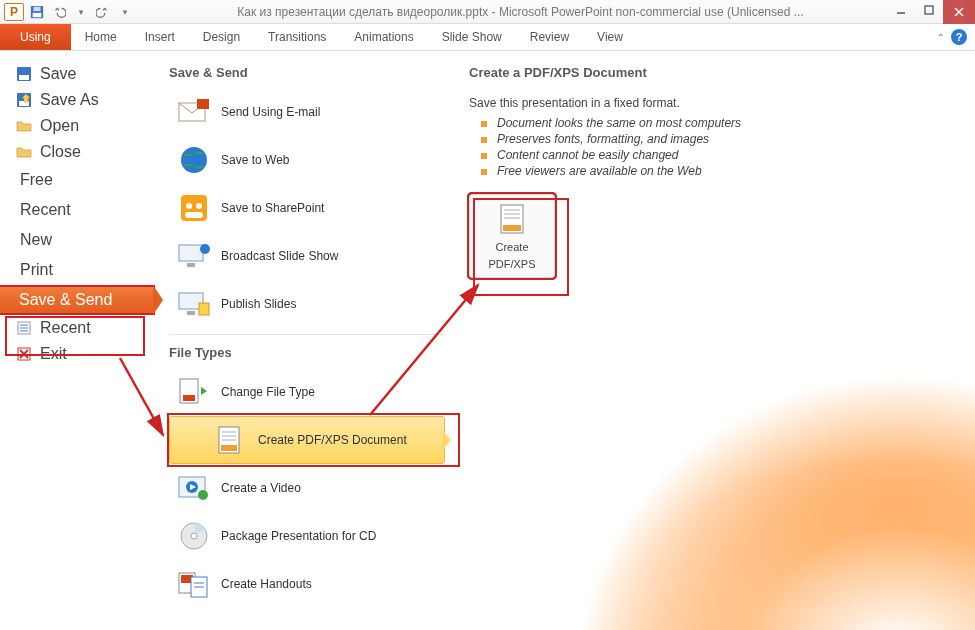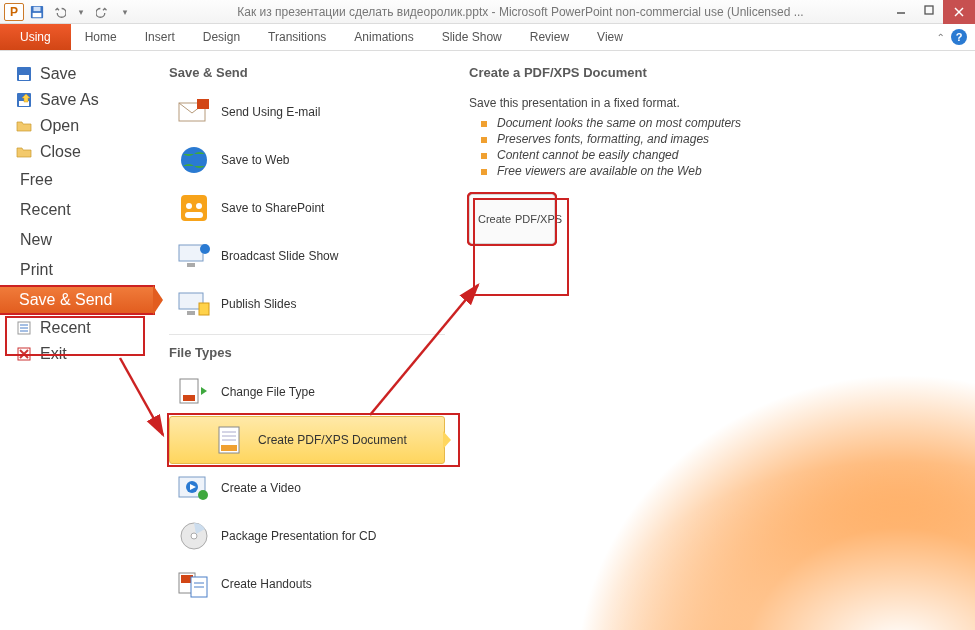--- a/index.html
+++ b/index.html
@@ -59,21 +59,21 @@
   .hr { border-top:1px solid #e5e5e5; margin: 6px 0 10px 0;}
 
   .right-col { flex:1; padding:14px 20px 0 14px; font-size:12px; color:#444; position:relative;}
   .desc-line{ margin-bottom:6px;}
   .bullet-row{ display:flex; align-items:flex-start; gap:10px; margin:2px 0 2px 12px;font-style:italic;}
   .bullet-dot{ width:6px;height:6px;background:#f0a030;margin-top:5px;}
   .action-tile{
     margin-top:16px; width:86px; padding:8px 4px 6px 4px; text-align:center;
     border:1px solid #d6d6d6; border-radius:3px; background:#fafafa;
     box-shadow: 0 0 0 2px #c22;
-    display:flex; align-items:center; gap:4px; font-size:11px; line-height:1.2;
+    display:flex; flex-direction:column; align-items:center; gap:4px; font-size:11px; line-height:1.2;
     outline:2px solid #c22;
   }
 
   
   .annot-box{ position:absolute; border:2px solid #c22; pointer-events:none;}
   .arrow-svg{ position:absolute; pointer-events:none; }
 
   
   .swoosh{
     position:absolute; right:-60px; bottom:-140px; width:520px; height:420px;

